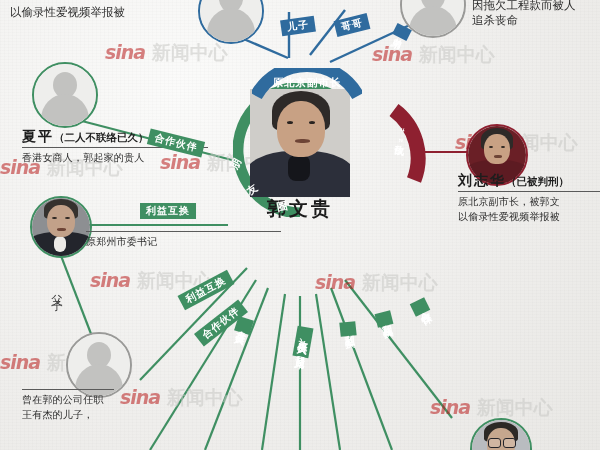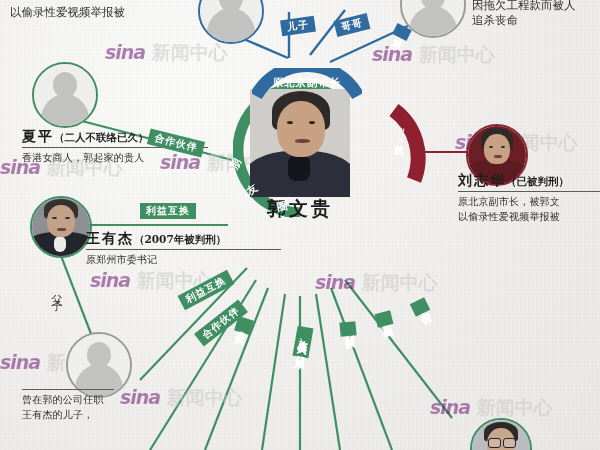--- a/index.html
+++ b/index.html
@@ -20,21 +20,21 @@
   svg#net{position:absolute;left:0;top:0;width:600px;height:450px;}
 
   
   .wm{
     position:absolute;white-space:nowrap;
     color:#c9c9c6;opacity:.55;
     font-size:19px;font-weight:bold;
     font-family:"DejaVu Sans",sans-serif;
     pointer-events:none;user-select:none;
   }
-  .wm .sina{color:#701a75;letter-spacing:-1px;font-style:italic;}
+  .wm .sina{color:#b91c1c;letter-spacing:-1px;font-style:italic;}
 
   
   .node{position:absolute;border-radius:50%;overflow:hidden;}
   .node.silh{background:#ededeb;}
   .node .ph{
     position:absolute;inset:0;border-radius:50%;
     background:#d8d8d6;
   }
   
   .sil-head{position:absolute;border-radius:50%;background:#c2c2c0;}
@@ -240,23 +240,20 @@
       <div class="suit" style="left:-6px;top:34px;width:70px;height:30px;background:#23252c;"></div>
       <div class="shirt" style="left:22px;top:38px;width:12px;height:16px;background:#eceae6;"></div>
       <div class="hair" style="left:12px;top:1px;width:34px;height:20px;background:#35312e;"></div>
       <div class="skin" style="left:15px;top:7px;width:28px;height:32px;background:#c2a189;"></div>
       <div class="eye" style="left:20px;top:19px;width:5px;height:2px;"></div>
       <div class="eye" style="left:33px;top:19px;width:5px;height:2px;"></div>
       <div class="mouth" style="left:25px;top:30px;width:9px;height:3px;"></div>
     </div>
   </div>
   <div class="tblock" style="left:86px;top:230px;width:215px;">
-    <div class="nm">
-      <span>王有杰</span><span class="note">（2007年被判刑）</span>
-    </div>
     <div class="rule" style="width:195px;"></div>
     <div class="desc">原郑州市委书记</div>
   </div>
   <div class="tag g" style="left:140px;top:203px;">利益互换</div>
 
   <div style="position:absolute;left:44px;top:285px;width:20px;color:#3a3a3a;font-size:11.5px;
               writing-mode:vertical-rl;text-orientation:upright;letter-spacing:6px;
               font-family:'DejaVu Serif','Liberation Serif',serif;">父子</div>
 
   <div class="node silh" style="left:66px;top:332px;width:62px;height:62px;border:2.5px solid #9a9a98;">

